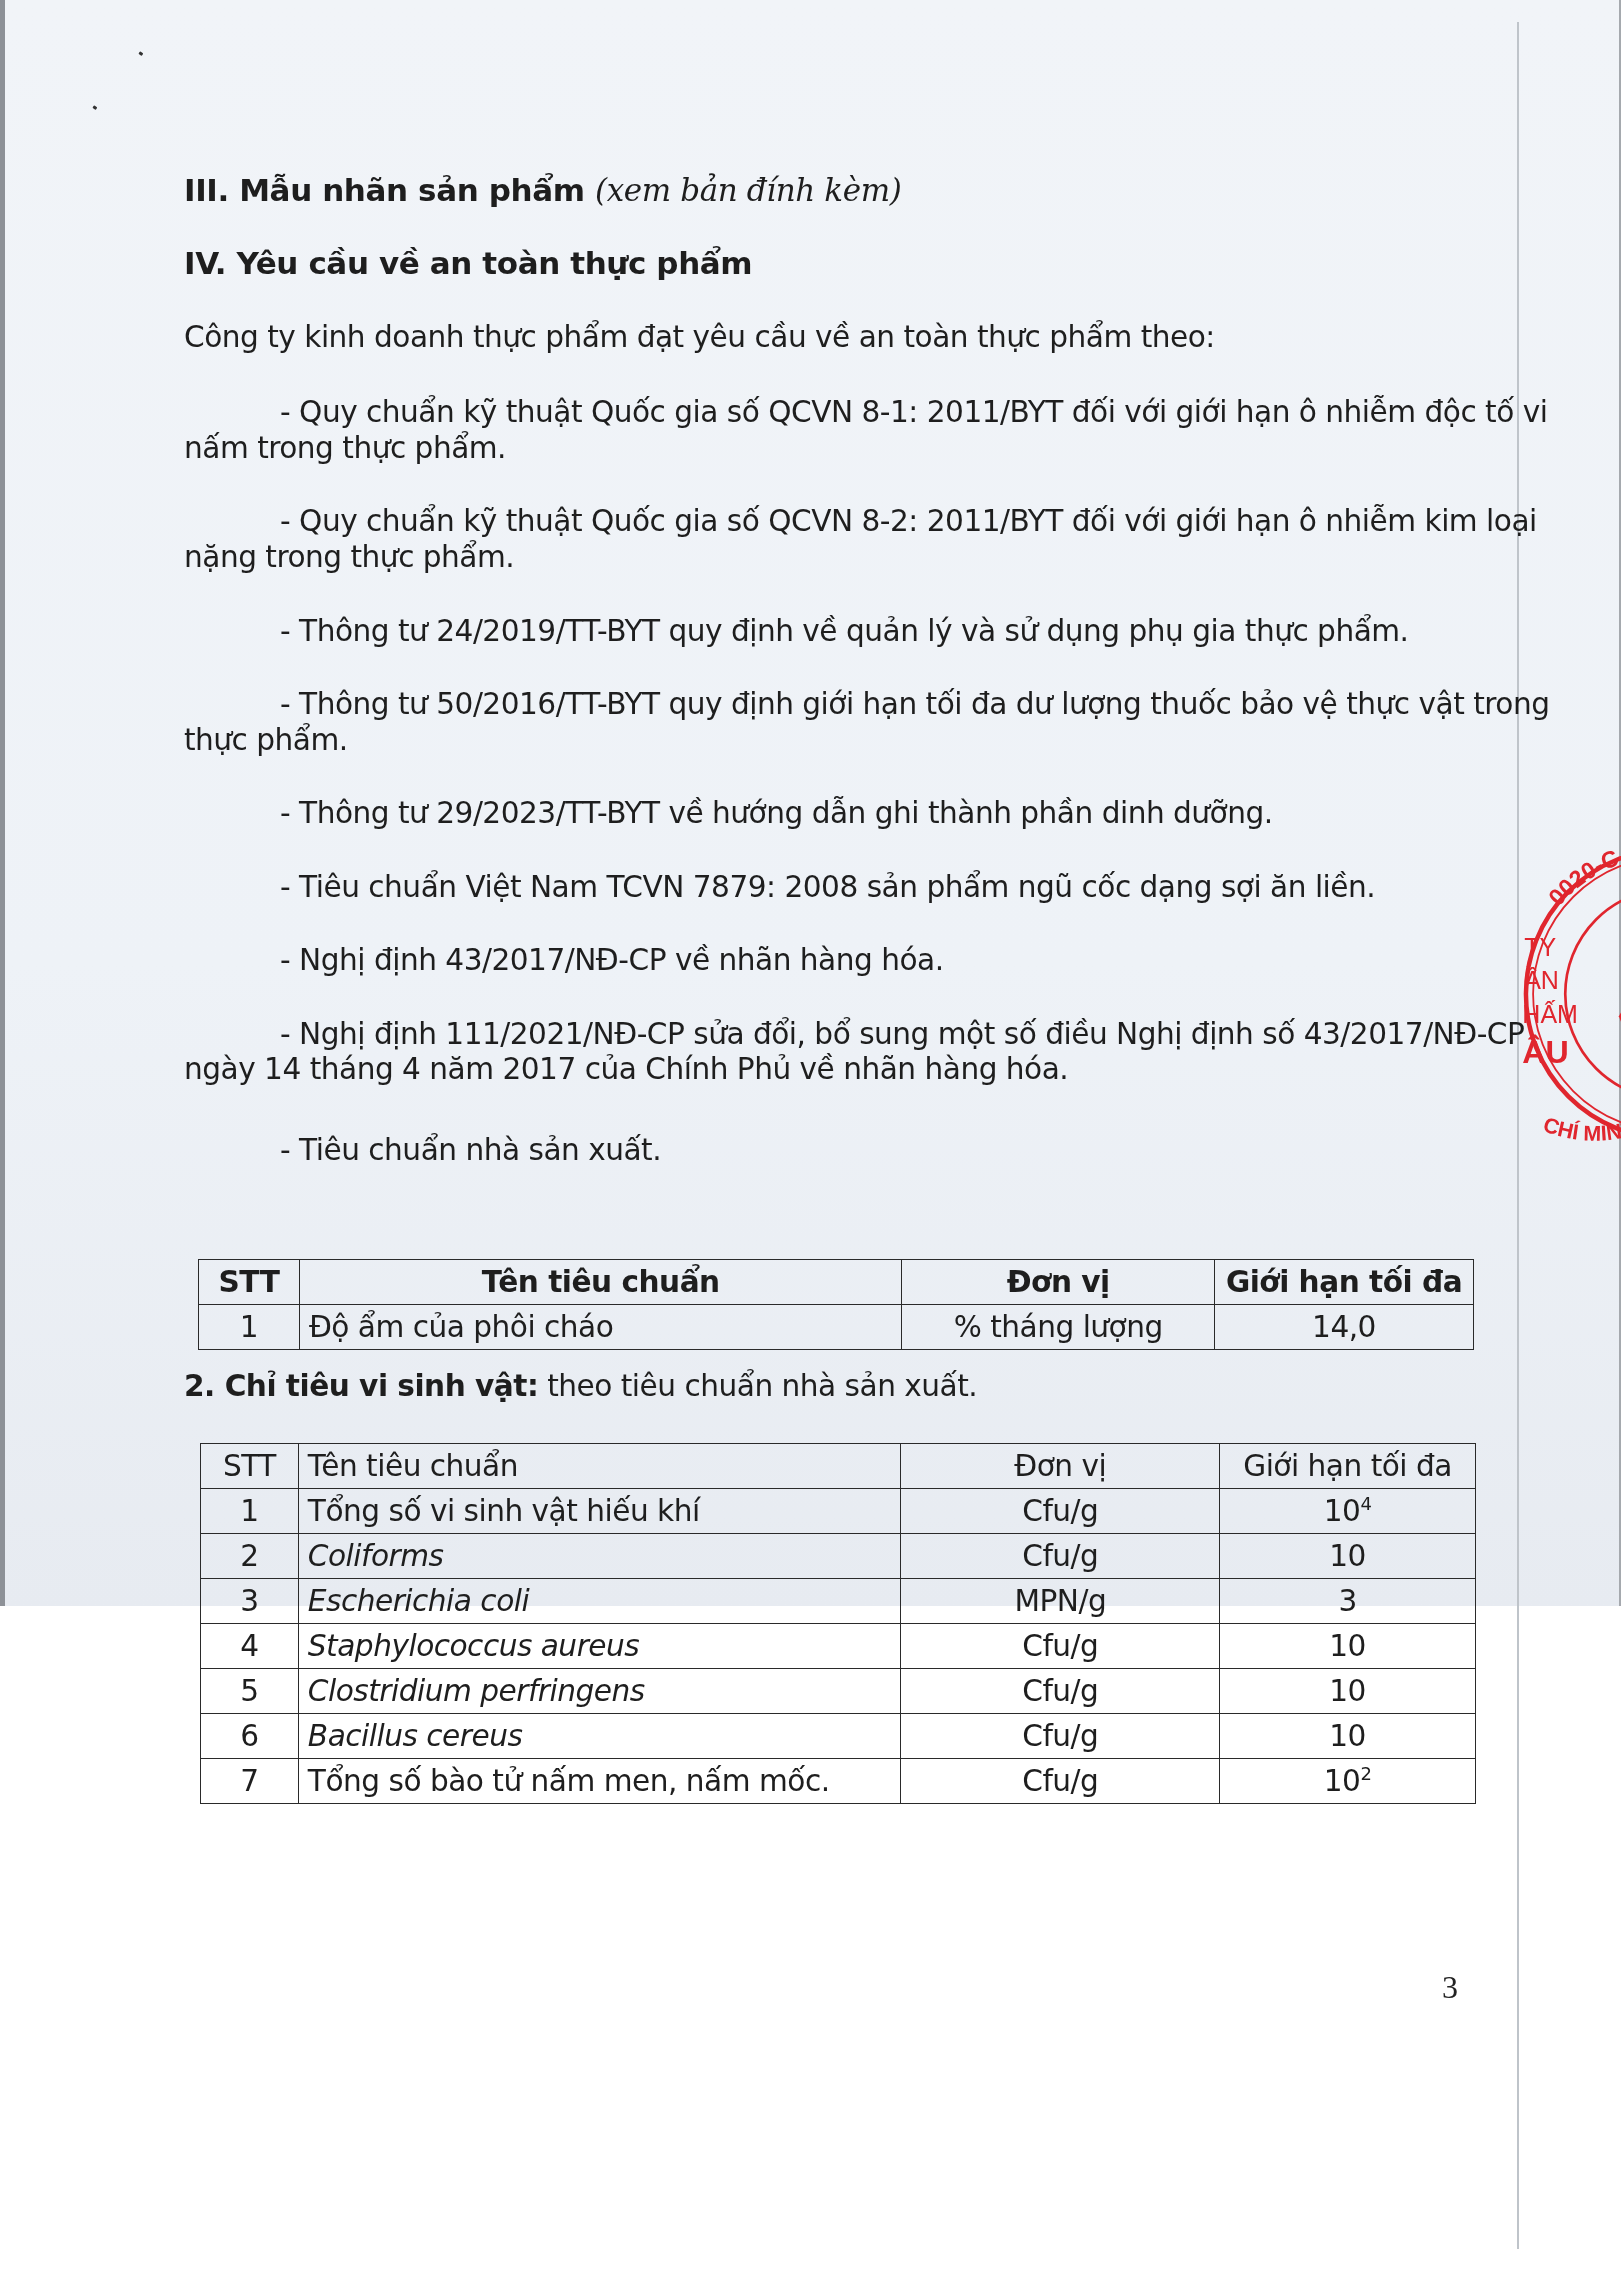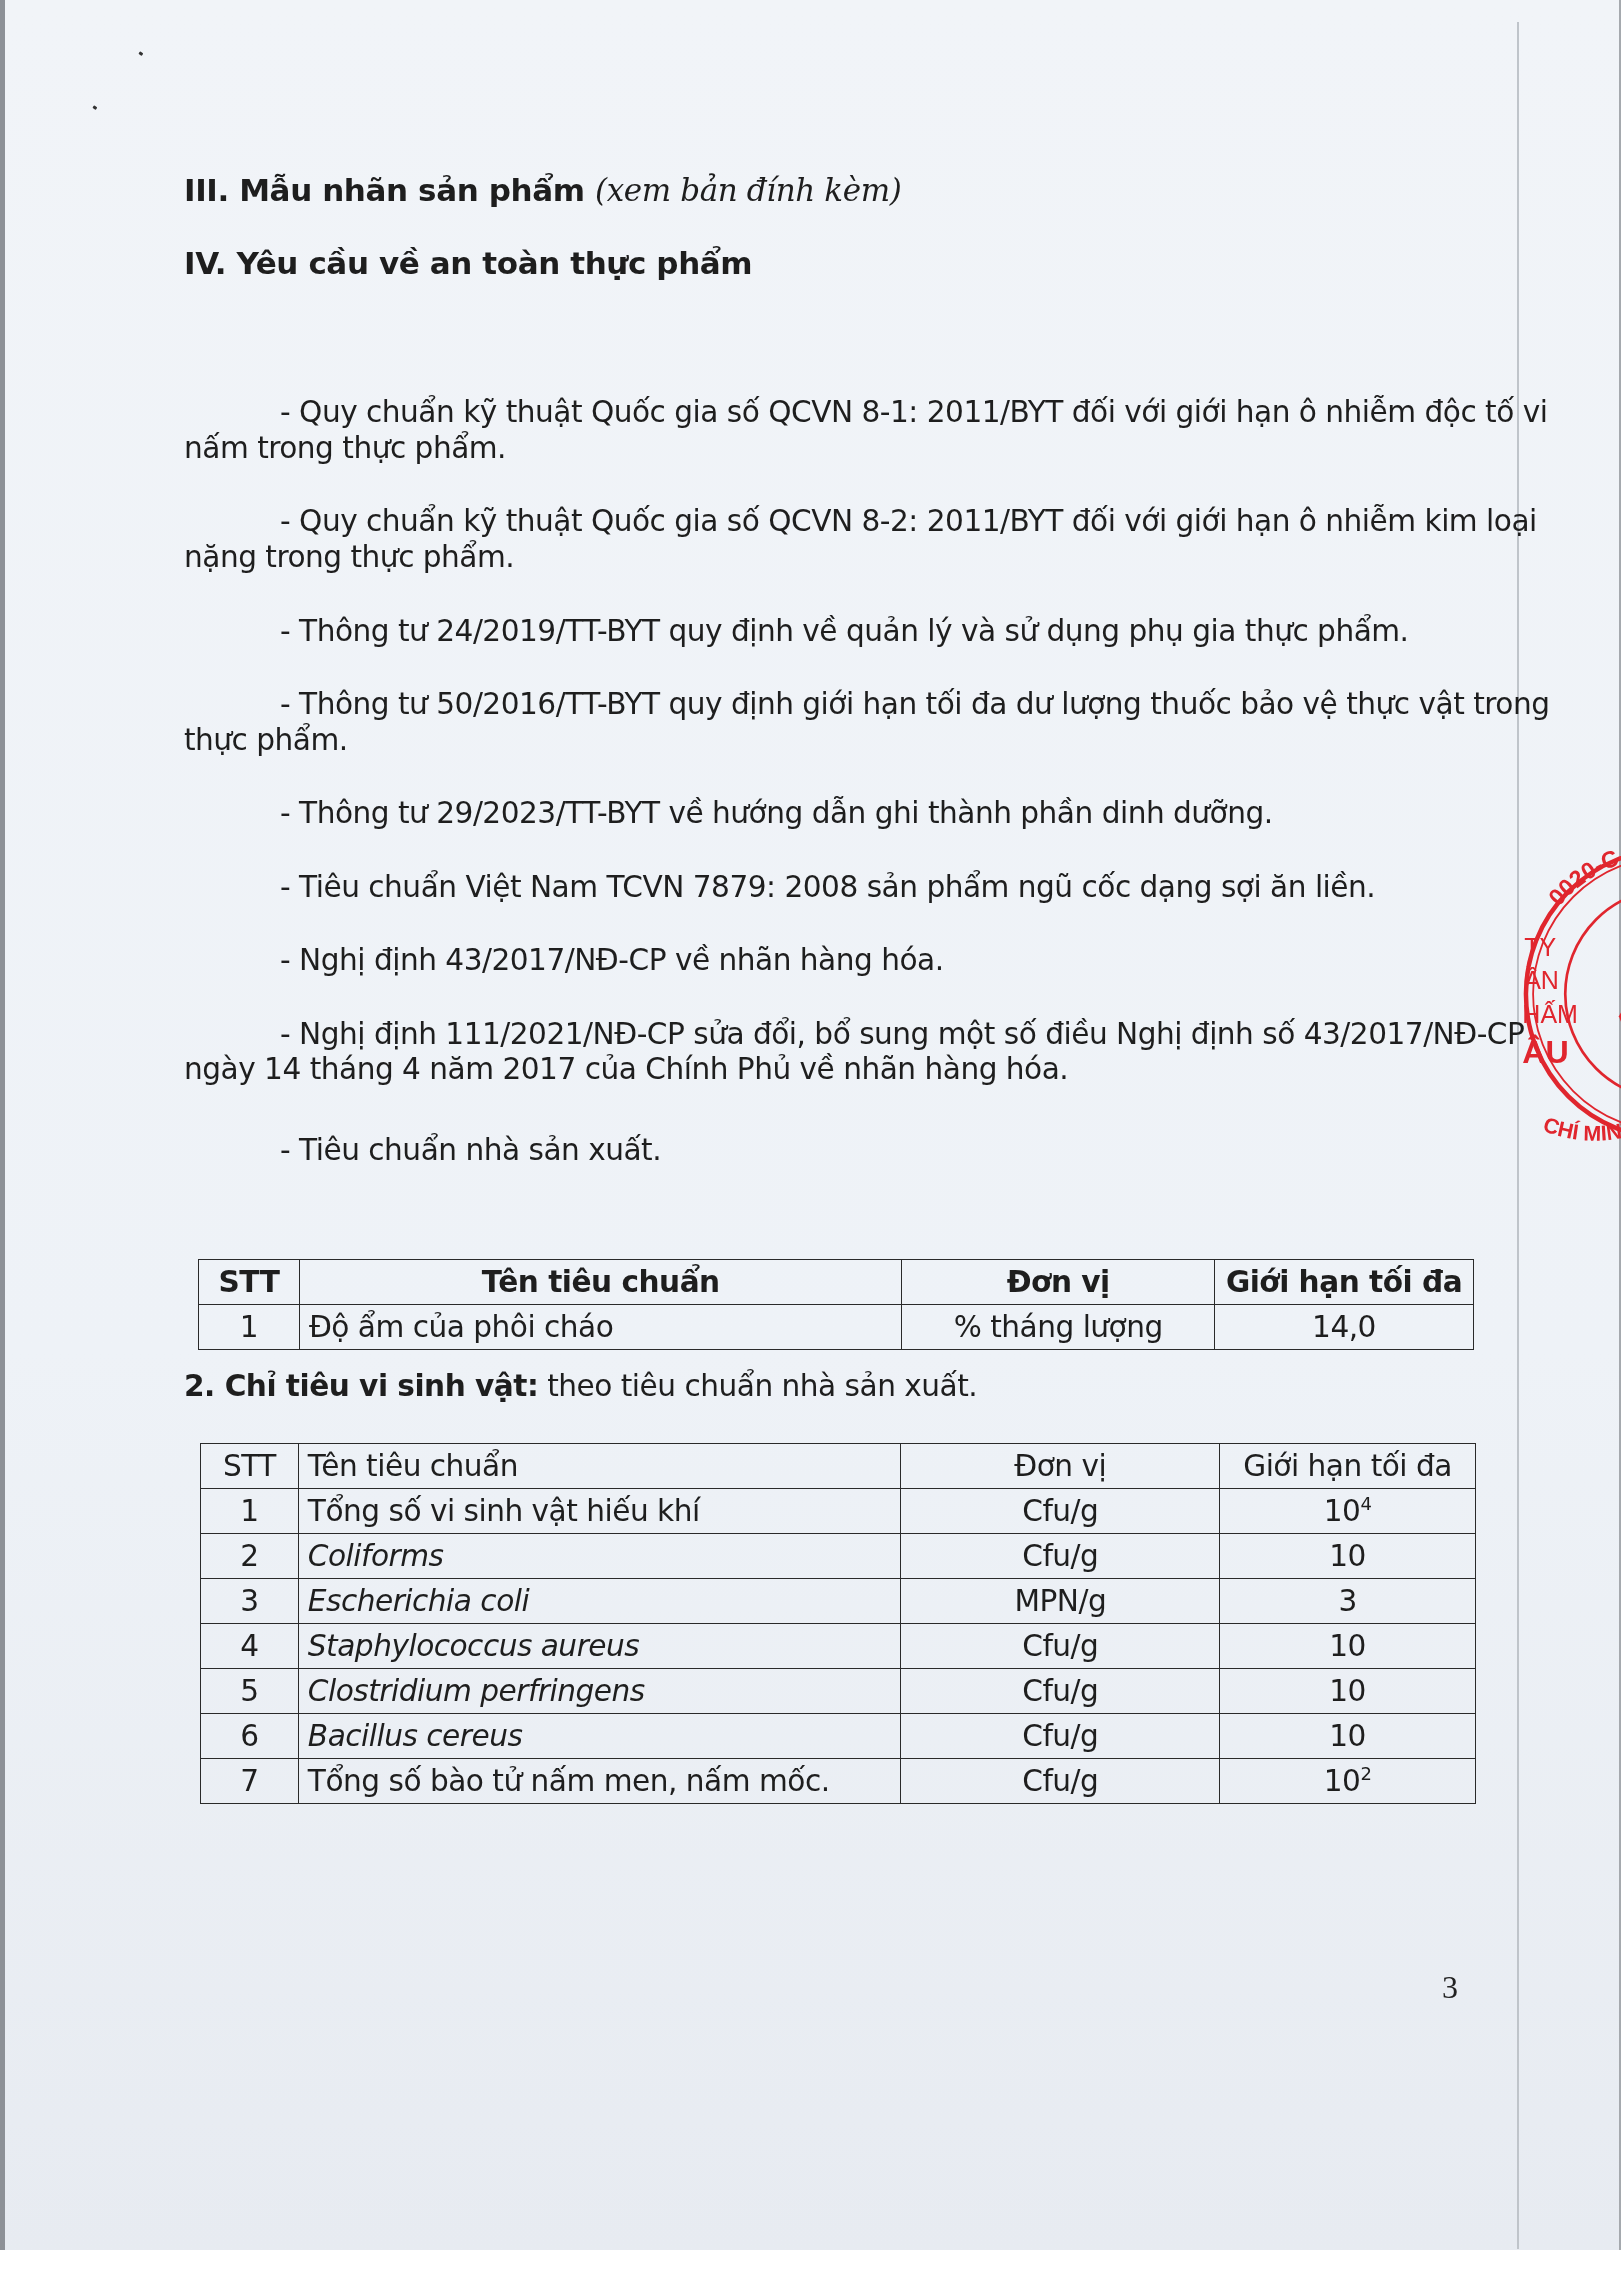--- a/index.html
+++ b/index.html
@@ -3,21 +3,21 @@
 <meta charset="utf-8">
 <style>
   html, body { margin: 0; padding: 0; }
   body {
     width: 1621px; height: 2293px; position: relative; overflow: hidden;
     background: #ffffff;
     font-family: "DejaVu Sans", sans-serif;
     color: #1c1c1c;
   }
   .page {
-    position: absolute; left: 0; top: 0; width: 1621px; height: 2250px;
+    position: absolute; left: 0; top: 0; width: 1621px; height: 1606px;
     background: linear-gradient(180deg, #f1f4f8 0%, #eef2f7 60%, #e7ebf1 100%);
     border-left: 5.4px solid #8d9197;
     border-right: 2.7px solid #a5a9ae;
     box-sizing: border-box;
   }
   .fold {
     position: absolute; left: 1512px; top: 22.4px; width: 1.8px; height: 2227px;
     background: #bfc4ca;
   }
   .speck { position: absolute; width: 3.6px; height: 2.7px; background: #333; border-radius: 0.9px; transform: rotate(35deg); }
@@ -53,20 +53,21 @@
 
   <div class="t h" style="left:179px;top:172px">
     <span class="hs">III. Mẫu nhãn sản phẩm</span>
     <span class="it">(xem bản đính kèm)</span>
   </div>
 
   <div class="t h" style="left:179px;top:245px">
     <span class="hs">IV. Yêu cầu về an toàn thực phẩm</span>
   </div>
 
+  <div class="t" style="left:179px;top:319px">Công ty kinh doanh thực phẩm đạt yêu cầu về an toàn thực phẩm theo:</div>
 
   <div>
     <div class="t" style="left:275px;top:394px">- Quy chuẩn kỹ thuật Quốc gia số QCVN 8-1: 2011/BYT đối với giới hạn ô nhiễm độc tố vi</div>
     <div class="t" style="left:179px;top:430px">nấm trong thực phẩm.</div>
 
     <div class="t" style="left:275px;top:503px">- Quy chuẩn kỹ thuật Quốc gia số QCVN 8-2: 2011/BYT đối với giới hạn ô nhiễm kim loại</div>
     <div class="t" style="left:179px;top:539px">nặng trong thực phẩm.</div>
 
     <div class="t" style="left:275px;top:613px">- Thông tư 24/2019/TT-BYT quy định về quản lý và sử dụng phụ gia thực phẩm.</div>
 

